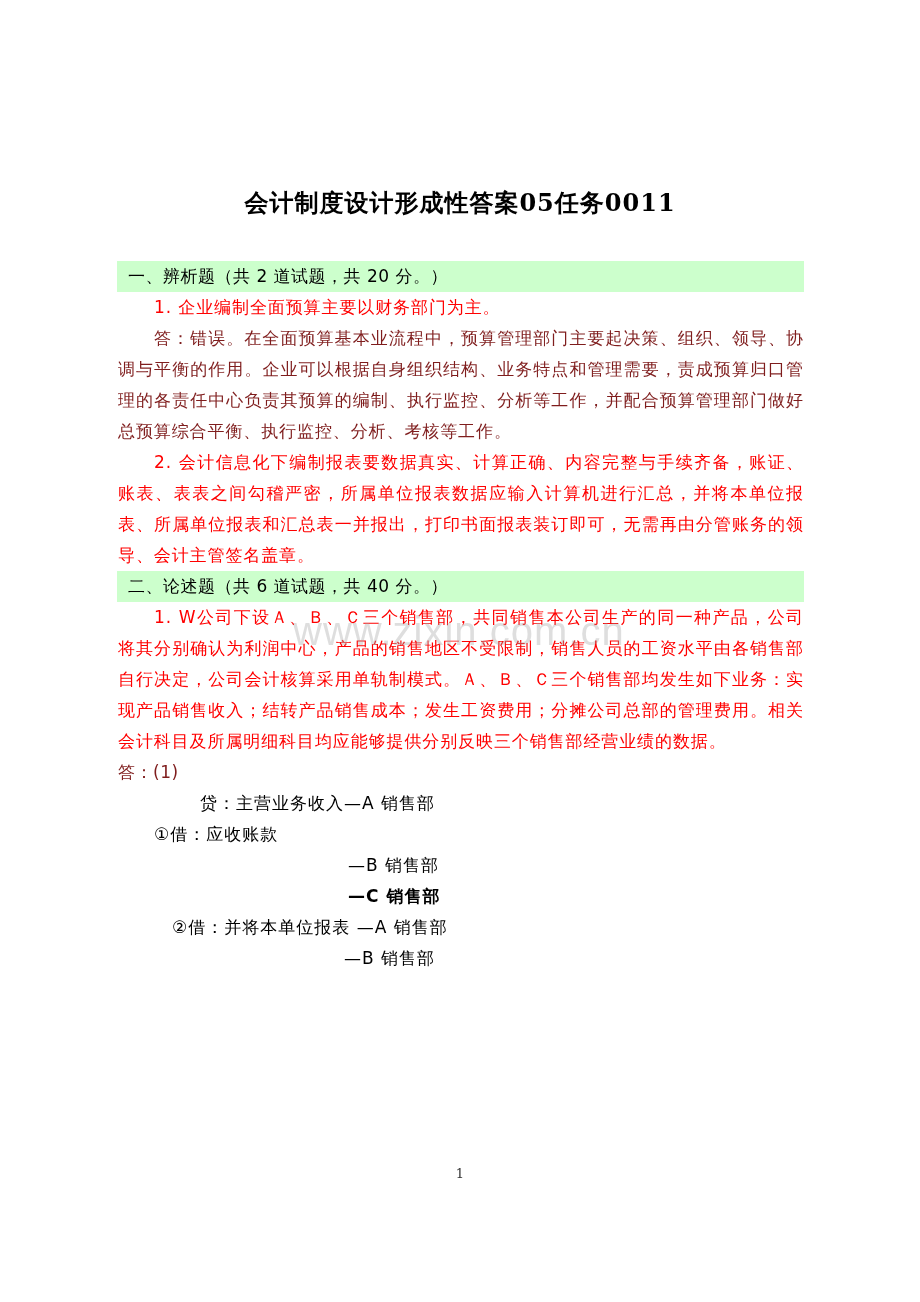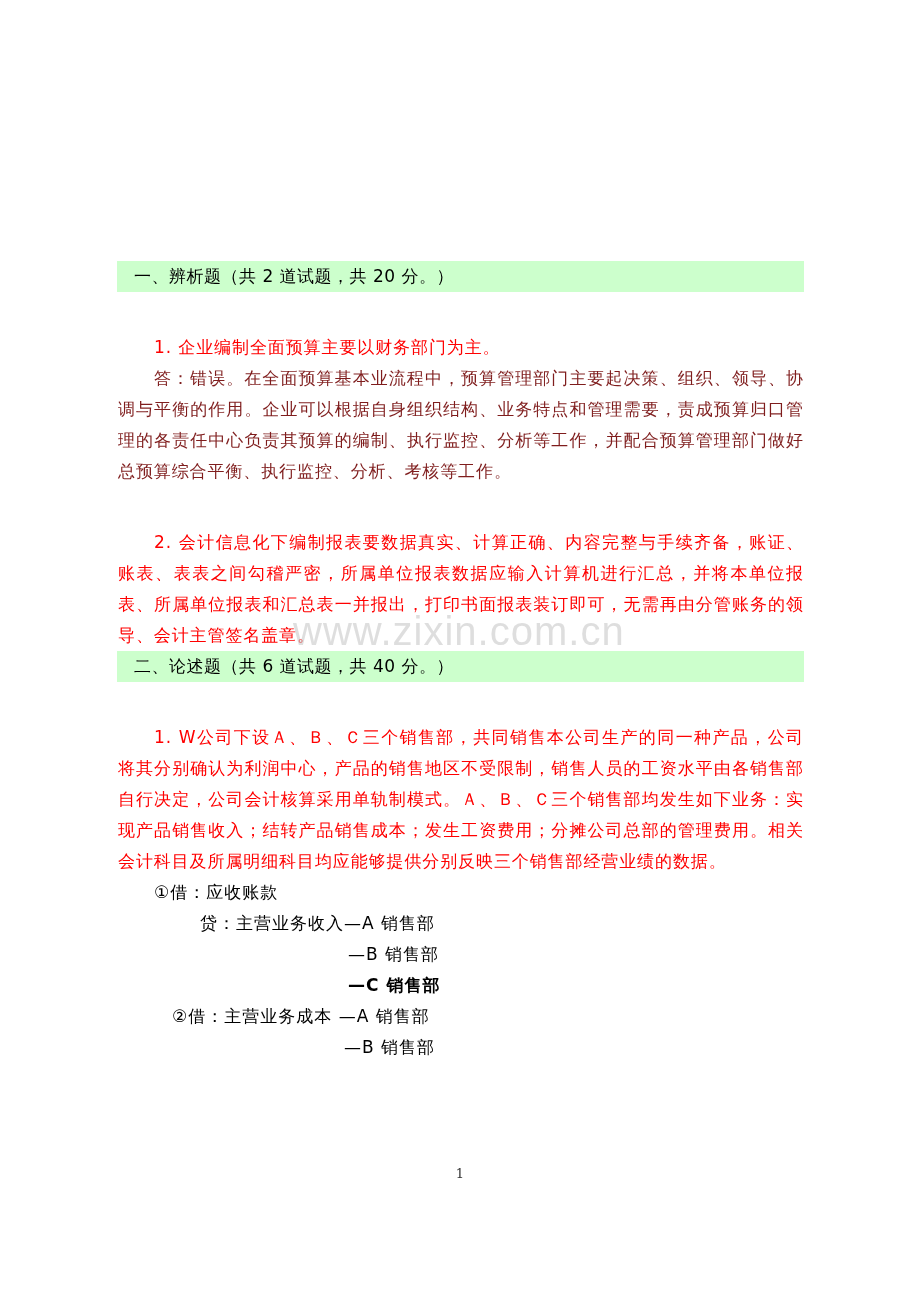--- a/index.html
+++ b/index.html
@@ -36,32 +36,32 @@
       left: 118px;
       top: 261px;
       width: 686px;
       font-size: 17px;
       line-height: 31px;
     }
     .section-band {
       background: #ccffcc;
       height: 31px;
       margin-left: -1px;
-      padding-left: 17px;
+      padding-left: 11px;
       white-space: nowrap;
       letter-spacing: 0.5px;
     }
     .para {
       text-align: justify;
       text-align-last: left;
       text-indent: 36px;
       letter-spacing: 0.9px;
       margin: 0;
     }
-    .red { color: #ff0000; margin-top: 40px; }
+    .red { color: #ff0000; }
     .black { color: #7f1d1d; }
     .answer-label {
       margin: 0;
       white-space: nowrap;
       letter-spacing: 0.5px;
     }
     .entry {
       white-space: pre;
       margin: 0;
       height: 31px;
@@ -87,41 +87,43 @@
       pointer-events: none;
       font-family: "Liberation Sans", "DejaVu Sans", sans-serif;
       white-space: nowrap;
     }
   </style>
 </head>
 <body>
 
 <div class="page">
 
+  <div class="title">会计制度设计形成性答案05任务0011</div>
 
   <div class="content">
 
     <div class="section-band">一、辨析题（共 2 道试题，共 20 分。）</div>
 
     <p class="para red">1. 企业编制全面预算主要以财务部门为主。</p>
     <p class="para black">答：错误。在全面预算基本业流程中，预算管理部门主要起决策、组织、领导、协调与平衡的作用。企业可以根据自身组织结构、业务特点和管理需要，责成预算归口管理的各责任中心负责其预算的编制、执行监控、分析等工作，并配合预算管理部门做好总预算综合平衡、执行监控、分析、考核等工作。</p>
 
     <p class="para red">2. 会计信息化下编制报表要数据真实、计算正确、内容完整与手续齐备，账证、账表、表表之间勾稽严密，所属单位报表数据应输入计算机进行汇总，并将本单位报表、所属单位报表和汇总表一并报出，打印书面报表装订即可，无需再由分管账务的领导、会计主管签名盖章。</p>
 
     <div class="section-band">二、论述题（共 6 道试题，共 40 分。）</div>
 
     <p class="para red">1. W公司下设Ａ、Ｂ、Ｃ三个销售部，共同销售本公司生产的同一种产品，公司将其分别确认为利润中心，产品的销售地区不受限制，销售人员的工资水平由各销售部自行决定，公司会计核算采用单轨制模式。Ａ、Ｂ、Ｃ三个销售部均发生如下业务：实现产品销售收入；结转产品销售成本；发生工资费用；分摊公司总部的管理费用。相关会计科目及所属明细科目均应能够提供分别反映三个销售部经营业绩的数据。</p>
 
+    <p class="answer-label black">答：(1)</p>
 
     <div>
+      <p class="entry" style="padding-left:82px;">贷：主营业务收入—A 销售部</p>
       <p class="entry" style="padding-left:36px;">①借：应收账款</p>
-      <p class="entry" style="padding-left:82px;">贷：主营业务收入—A 销售部</p>
       <p class="entry" style="padding-left:230px;">—B 销售部</p>
       <p class="entry" style="padding-left:230px;font-weight:bold;">—C 销售部</p>
-      <p class="entry" style="padding-left:54px;">②借：主营业务成本 —A 销售部</p>
+      <p class="entry" style="padding-left:54px;">②借：并将本单位报表 —A 销售部</p>
       <p class="entry" style="padding-left:226px;">—B 销售部</p>
     </div>
 
   </div>
 
   <div class="watermark">www.zixin.com.cn</div>
 
   <div class="page-number">1</div>
 
 </div>

